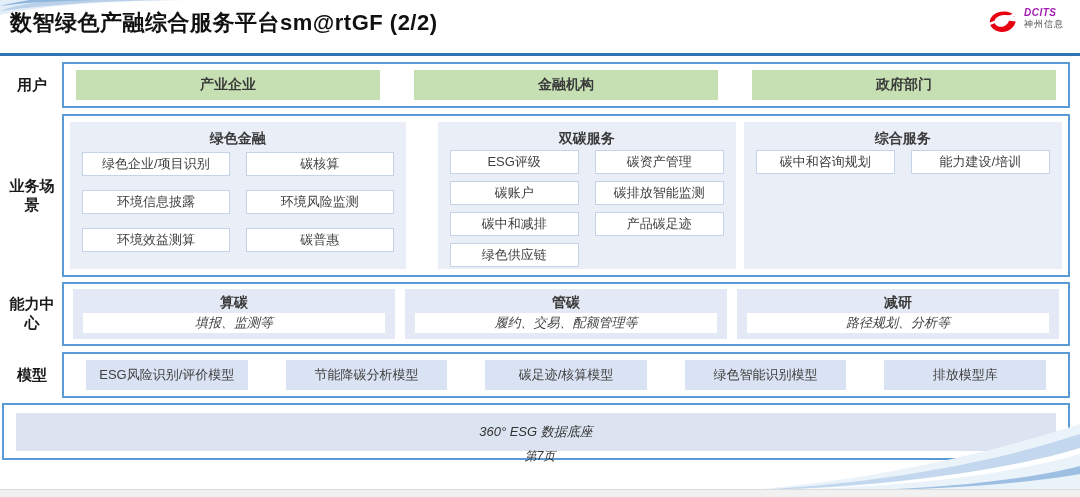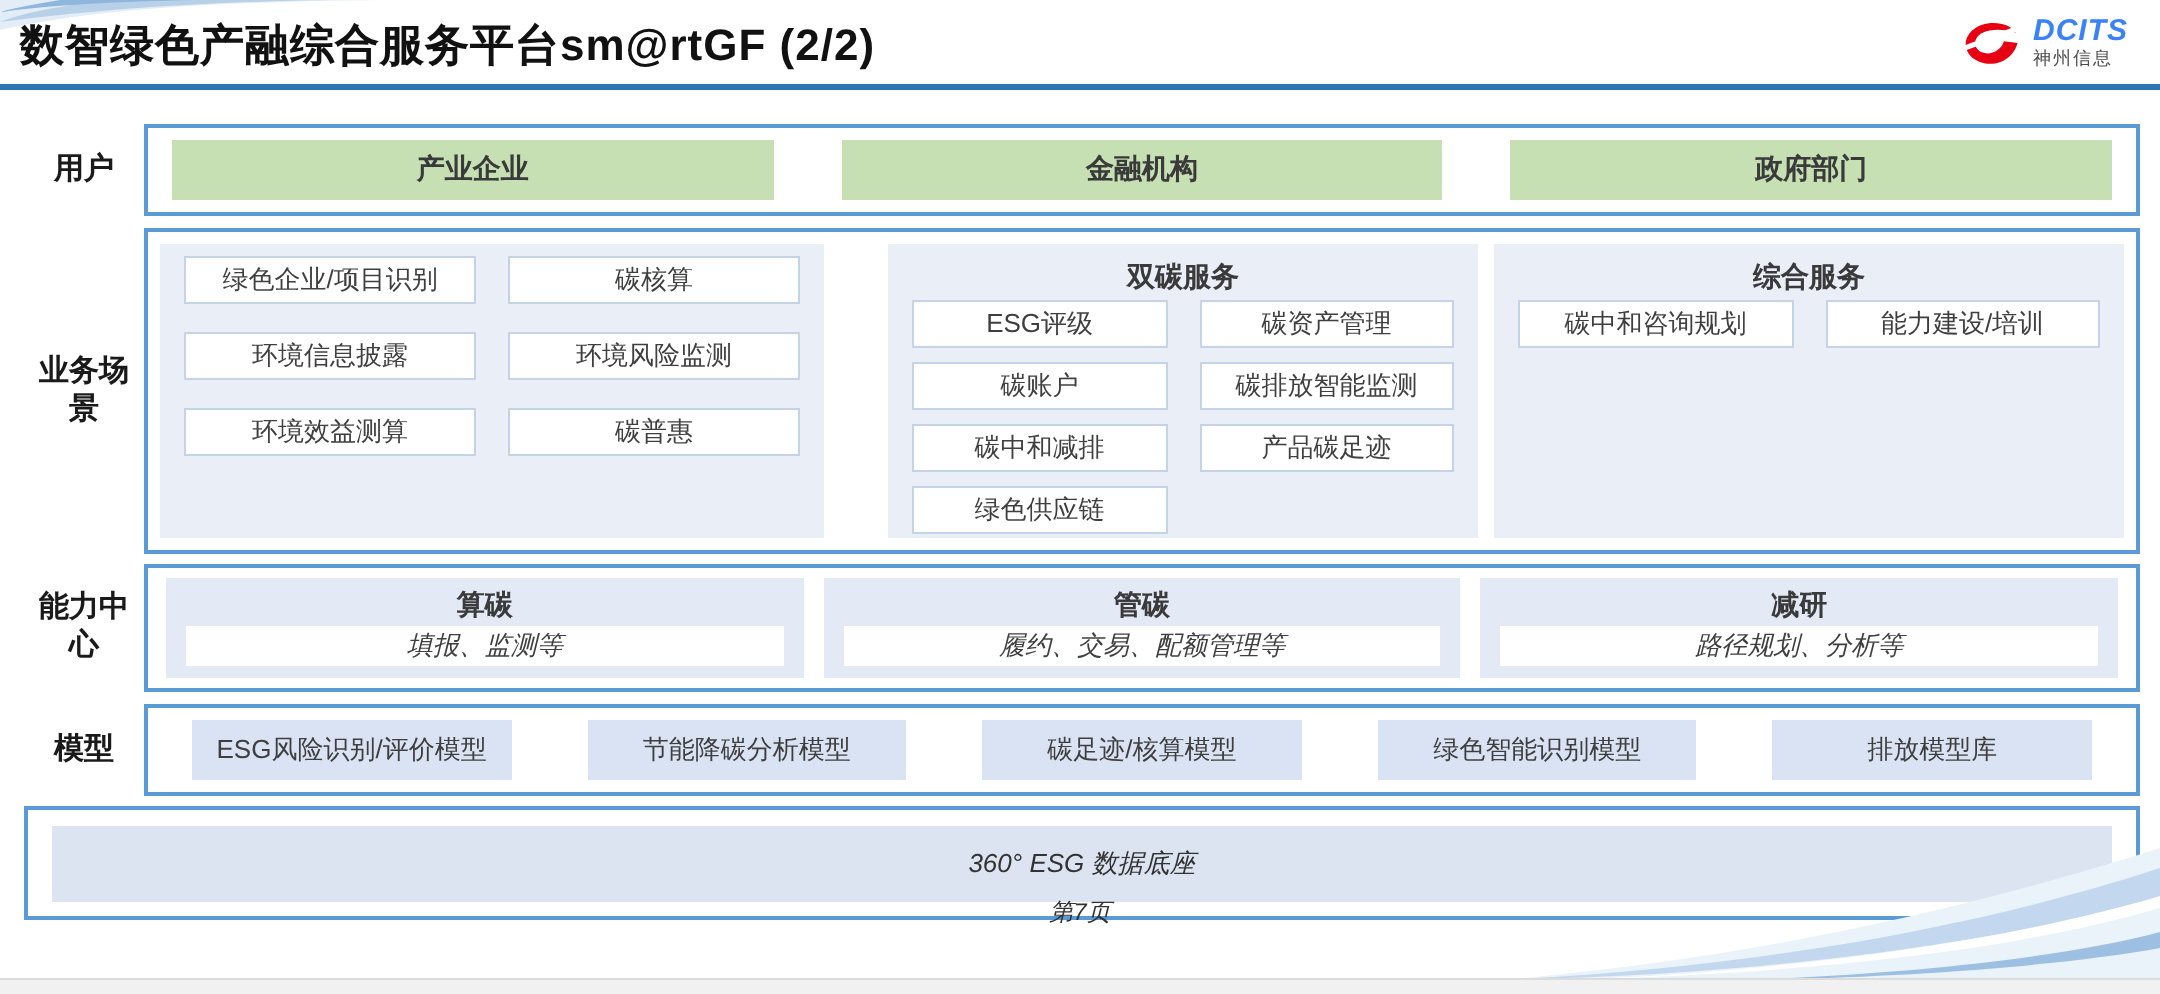--- a/index.html
+++ b/index.html
@@ -1,30 +1,30 @@
 <!DOCTYPE html>
 <html><head>
 <meta charset="utf-8">
 <style>
   * { margin:0; padding:0; box-sizing:border-box; }
   html,body { background:#fff; }
   body { font-family:"Liberation Sans","DejaVu Sans",sans-serif; }
   .slide { position:relative; width:1080px; height:497px; background:#fff; overflow:hidden; }
 
   
-  .header { position:absolute; top:0; left:0; right:0; height:45px; border-bottom:3px solid #2e74b5; background:#fff; }
+  .header { position:absolute; top:0; left:0; right:0; height:56px; border-bottom:3px solid #2e74b5; background:#fff; }
   .swoosh-tl { position:absolute; top:0; left:0; }
   .page-title { position:absolute; left:10px; top:0; line-height:46px; font-size:22px; font-weight:bold; color:#111; letter-spacing:0.5px; }
   .logo { position:absolute; right:16px; top:8px; display:flex; align-items:flex-start; gap:4px; }
   .logo-text { display:flex; flex-direction:column; line-height:1; }
-  .logo-brand { font-size:15px; font-weight:800; font-style:italic; color:#3b82f6; letter-spacing:0.5px; }
+  .logo-brand { font-size:10px; font-weight:800; font-style:italic; color:#a21caf; letter-spacing:0.5px; }
   .logo-company { font-size:9px; color:#4a4a4a; margin-top:2px; letter-spacing:1px; }
 
   
-  .content { position:absolute; top:62px; left:12px; right:10px; display:flex; flex-direction:column; }
+  .content { position:absolute; top:62px; left:2px; right:10px; display:flex; flex-direction:column; }
   .row { display:flex; }
   .row-label { width:60px; display:flex; align-items:center; justify-content:center;
                font-size:15px; font-weight:bold; color:#1a1a1a; text-align:center; line-height:1.25; padding:0 6px; }
   .row-box { flex:1; border:2px solid #5b9bd5; background:#fff; }
 
   .row-users { height:46px; margin-bottom:6px; }
   .row-users .row-box { display:flex; justify-content:space-between; align-items:center; padding:16px 12px; }
   .user-box { width:31%; height:30px; background:#c6e0b4; display:flex; align-items:center; justify-content:center;
               font-size:14px; font-weight:bold; color:#3a3a3a; }
 
@@ -93,20 +93,21 @@
         <div class="user-box">产业企业</div>
         <div class="user-box">金融机构</div>
         <div class="user-box">政府部门</div>
       </div>
     </div>
 
     <div class="row row-scenarios">
       <div class="row-label">业务场景</div>
       <div class="row-box">
         <div class="panel p1">
+          <div class="panel-title">绿色金融</div>
           <div class="item-grid g1">
             <div class="item">绿色企业/项目识别</div>
             <div class="item">碳核算</div>
             <div class="item">环境信息披露</div>
             <div class="item">环境风险监测</div>
             <div class="item">环境效益测算</div>
             <div class="item">碳普惠</div>
           </div>
         </div>
         <div class="panel p2">

